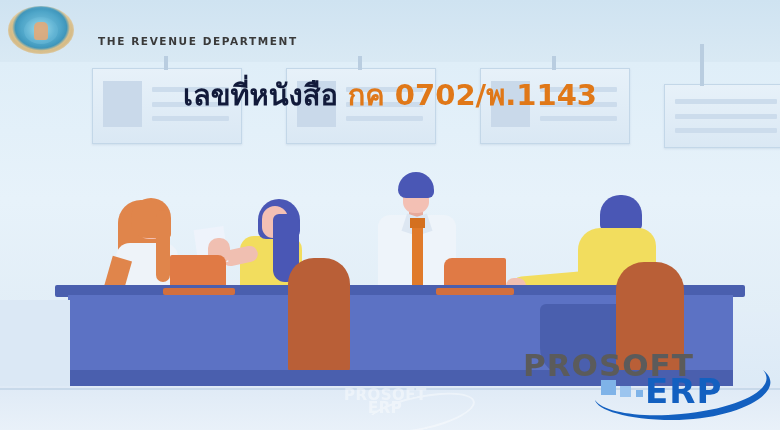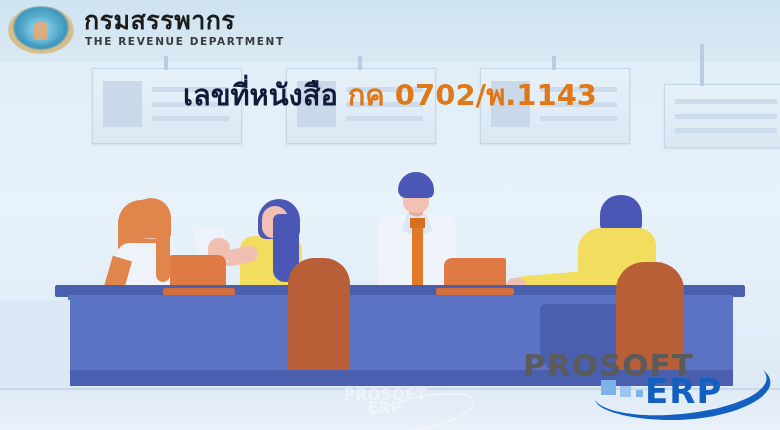--- a/index.html
+++ b/index.html
@@ -195,21 +195,21 @@
     background: #e2a878; border-radius: 5px 5px 3px 3px;
     opacity: .9;
   }
   .rd-th {
     position: absolute; left: 84px; top: 8px;
     font-family: "DejaVu Sans", sans-serif;
     font-size: 25px; font-weight: 700; color: #1c1c1c;
     letter-spacing: .5px; line-height: 1;
   }
   .rd-en {
-    position: absolute; left: 85px; top: 36px;
+    position: absolute; left: 98px; top: 36px;
     font-family: "DejaVu Sans", sans-serif;
     font-size: 10.5px; font-weight: 700; color: #3a3a3a;
     letter-spacing: 1.6px; line-height: 1;
   }
 
   
   .headline {
     position: absolute; left: 0; top: 80px; width: 780px;
     text-align: center; z-index: 6;
     font-family: "DejaVu Sans", sans-serif;
@@ -372,21 +372,20 @@
     <div class="wm-text">PROSOFT</div>
     <div class="wm-text2">ERP</div>
     <div class="wm-ring"></div>
   </div>
 
   <div class="rd-header">
     <div class="seal">
       <div class="seal-inner"></div>
       <div class="seal-fig"></div>
     </div>
-    <div class="rd-th">กรมสรรพากร</div>
     <div class="rd-en">THE REVENUE DEPARTMENT</div>
   </div>
 
   <div class="headline">
     <span class="h-label">เลขที่หนังสือ</span><span class="h-value">กค 0702/พ.1143</span>
   </div>
 
 
   <div class="logo">
     <div class="logo-prosoft">PROSOFT</div>

